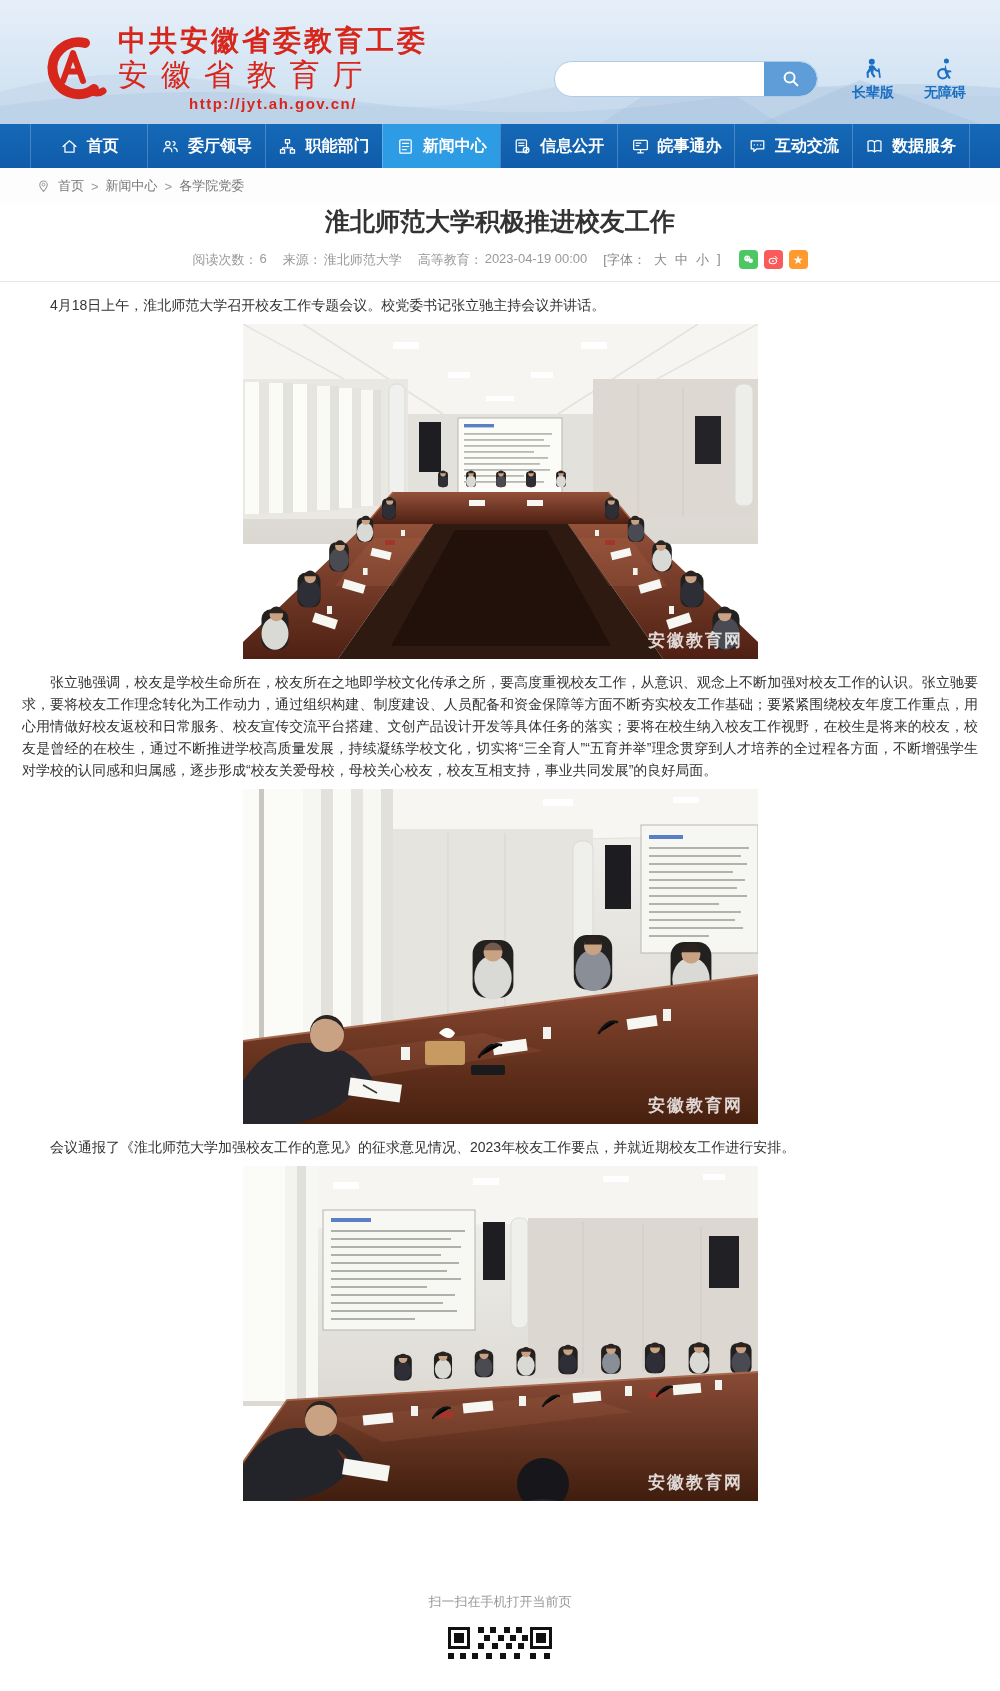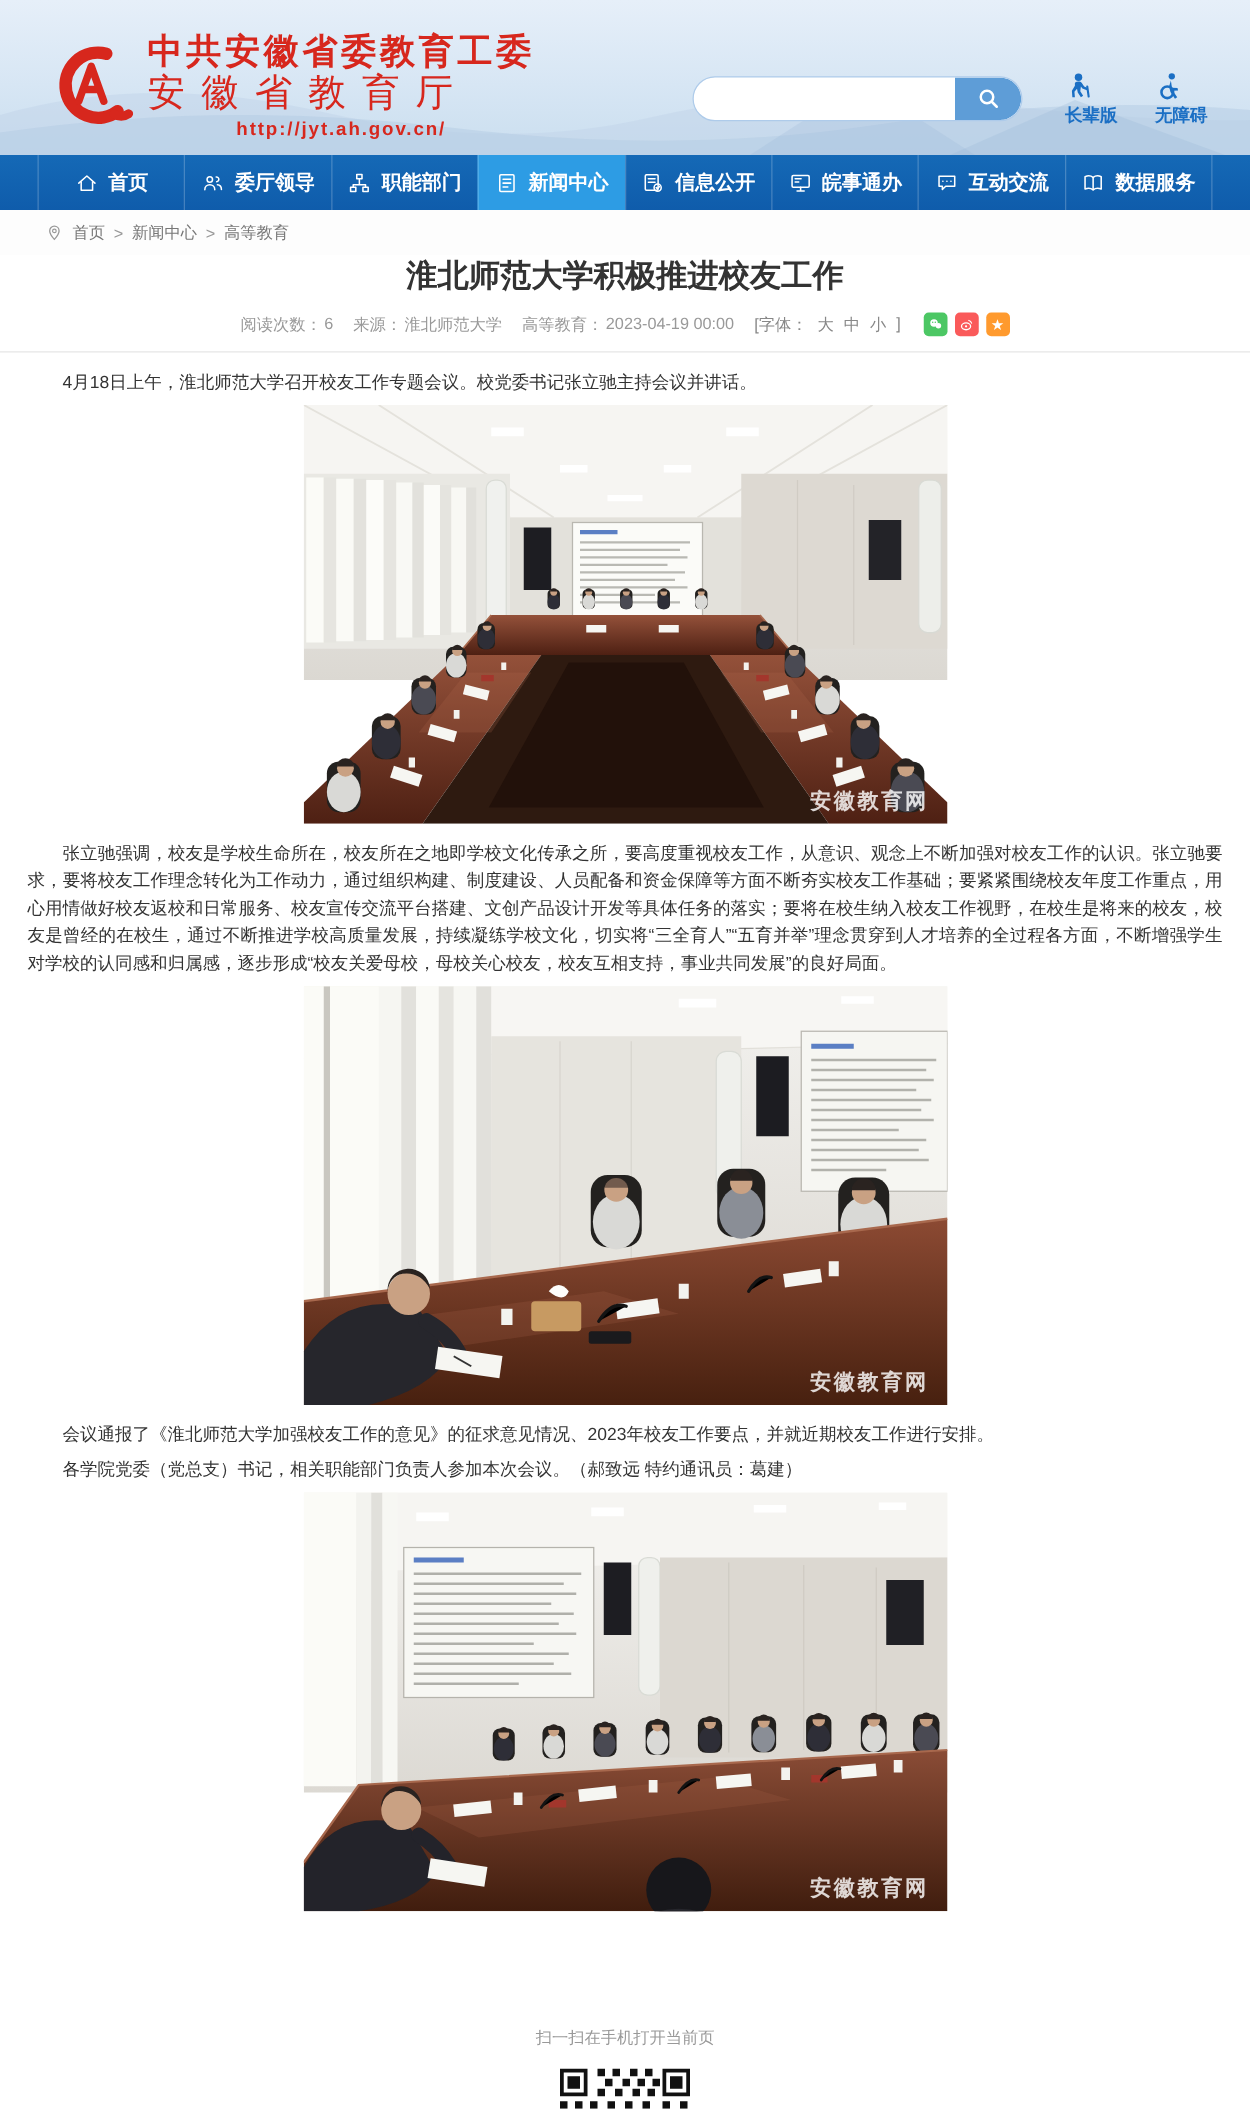--- a/index.html
+++ b/index.html
@@ -13,21 +13,21 @@
   .brand { display:flex; align-items:center; gap:9px; }
   .brand-text { display:flex; flex-direction:column; }
   .org1 { font-size:28px; font-weight:800; color:#d7271d; letter-spacing:3px; line-height:32px; }
   .org2 { font-size:30px; font-weight:400; color:#d7271d; letter-spacing:0.43em; line-height:34px; margin-top:1px; white-space:nowrap; }
   .url  { font-size:15px; font-weight:700; color:#d7271d; text-align:center; letter-spacing:1.5px; margin-top:3px; }
   .header-right { display:flex; align-items:center; gap:34px; margin-top:22px; }
   .searchbox { width:264px; height:36px; background:#fff; border:1px solid #aecbea; border-radius:19px; display:flex; overflow:hidden; }
   .searchbox input { flex:1; border:none; outline:none; padding:0 14px; font-size:14px; background:transparent; }
   .search-btn { width:60px; border:none; background:#5e9dd7; cursor:pointer; display:flex; align-items:center; justify-content:center; border-radius:0 19px 19px 0; }
   .access-links { display:flex; gap:30px; }
-  .access-link { display:flex; flex-direction:column; gap:3px; color:#1b6fc4; font-size:14px; font-weight:700; cursor:pointer; text-decoration:none; }
+  .access-link { display:flex; flex-direction:column; align-items:center; gap:3px; color:#1b6fc4; font-size:14px; font-weight:700; cursor:pointer; text-decoration:none; }
 
   
   .main-nav { height:44px; background:linear-gradient(180deg,#1569b6 0%,#0f5cab 100%); display:flex; padding:0 30px; }
   .nav-item { flex:1; display:flex; align-items:center; justify-content:center; gap:8px; color:#fff; font-size:16px; font-weight:600; cursor:pointer; border-left:1px solid rgba(255,255,255,.22); }
   .nav-item:last-child { border-right:1px solid rgba(255,255,255,.22); }
   .nav-item.active { background:#2d9ce4; }
   .nav-item svg { width:19px; height:19px; stroke:#fff; fill:none; stroke-width:1.3; stroke-linecap:round; stroke-linejoin:round; }
 
   
   .breadcrumb { height:36px; display:flex; align-items:center; gap:7px; padding:0 36px; font-size:13px; color:#888; background:#fdfdfd; }
@@ -186,21 +186,21 @@
 
   <div class="breadcrumb">
     <svg width="15" height="15" viewBox="0 0 20 20">
       <path d="M10 2.6a5 5 0 0 1 5 5c0 3.4-5 9-5 9s-5-5.6-5-9a5 5 0 0 1 5-5z" fill="none" stroke="#999" stroke-width="1.4"></path>
       <circle cx="10" cy="7.6" r="1.9" fill="none" stroke="#999" stroke-width="1.3"></circle>
     </svg>
     <span class="crumb">首页</span>
     <span class="crumb-sep">&gt;</span>
     <span class="crumb">新闻中心</span>
     <span class="crumb-sep">&gt;</span>
-    <span class="crumb current">高等教育</span>
+    <span class="crumb current">各学院党委</span>
   </div>
 
   <main class="article">
     <h1>淮北师范大学积极推进校友工作</h1>
 
     <div class="meta">
       <span class="pair">
           <span>阅读次数：</span>
           <span>6</span>
         </span>
@@ -540,21 +540,20 @@
           <path class="hair" d="M5 -8a17 17 0 0 1 34 -2 q-8 -14 -22 -12 q-10 2 -12 14z"></path>
           <path d="M36 16 q18 10 26 26" stroke="#26262c" stroke-width="13" fill="none" stroke-linecap="round"></path>
           <rect class="paper" x="44" y="40" width="52" height="18" transform="rotate(8 70 49)"></rect>
           <path d="M58 44 l14 8" stroke="#333" stroke-width="1.6"></path>
         </g>
         <text class="wm" x="500" y="322" text-anchor="end">安徽教育网</text>
       </svg>
     </figure>
 
     <p>会议通报了《淮北师范大学加强校友工作的意见》的征求意见情况、2023年校友工作要点，并就近期校友工作进行安排。</p>
-    <p class="tight">各学院党委（党总支）书记，相关职能部门负责人参加本次会议。（郝致远 特约通讯员：葛建）</p>
 
     <figure class="photo">
       <svg width="515" height="335" viewBox="0 0 515 335">
         <defs>
           <linearGradient id="w3" x1="0" y1="0" x2="0" y2="1">
               <stop offset="0" stop-color="#f4f3f0"></stop>
               <stop offset="1" stop-color="#dcd9d3"></stop>
             </linearGradient>
           <linearGradient id="t3" x1="0" y1="0" x2="0" y2="1">
               <stop offset="0" stop-color="#8a4c36"></stop>

